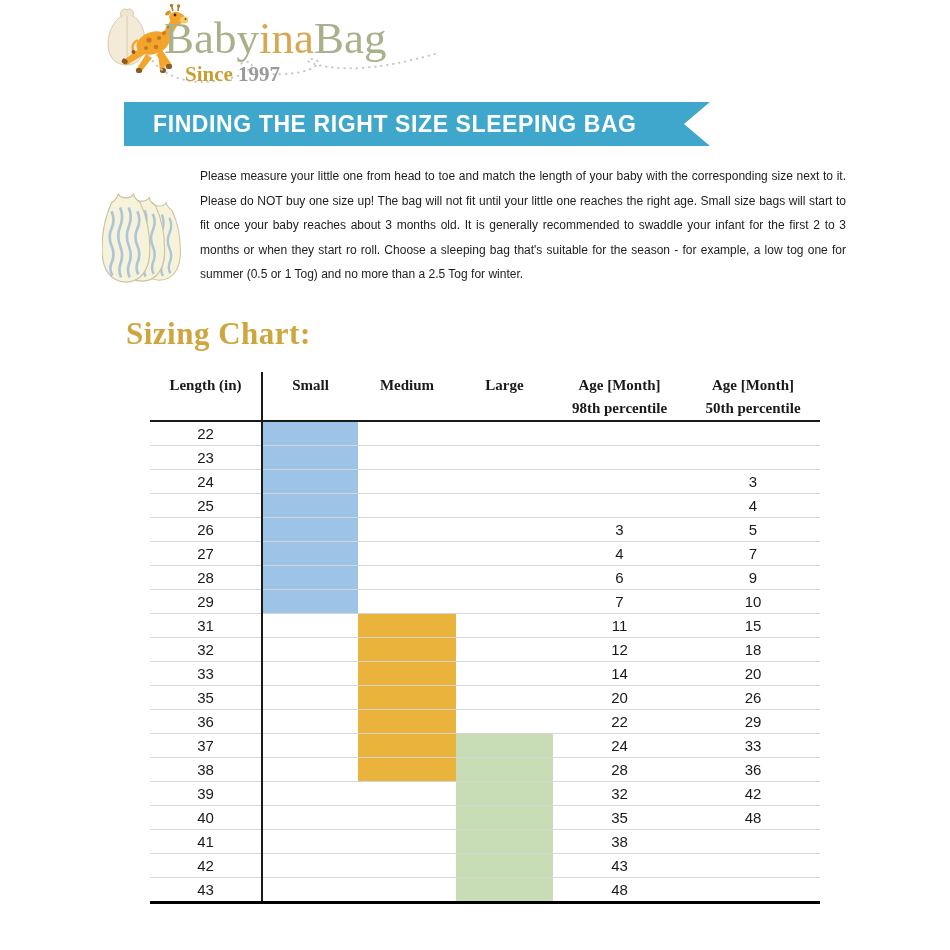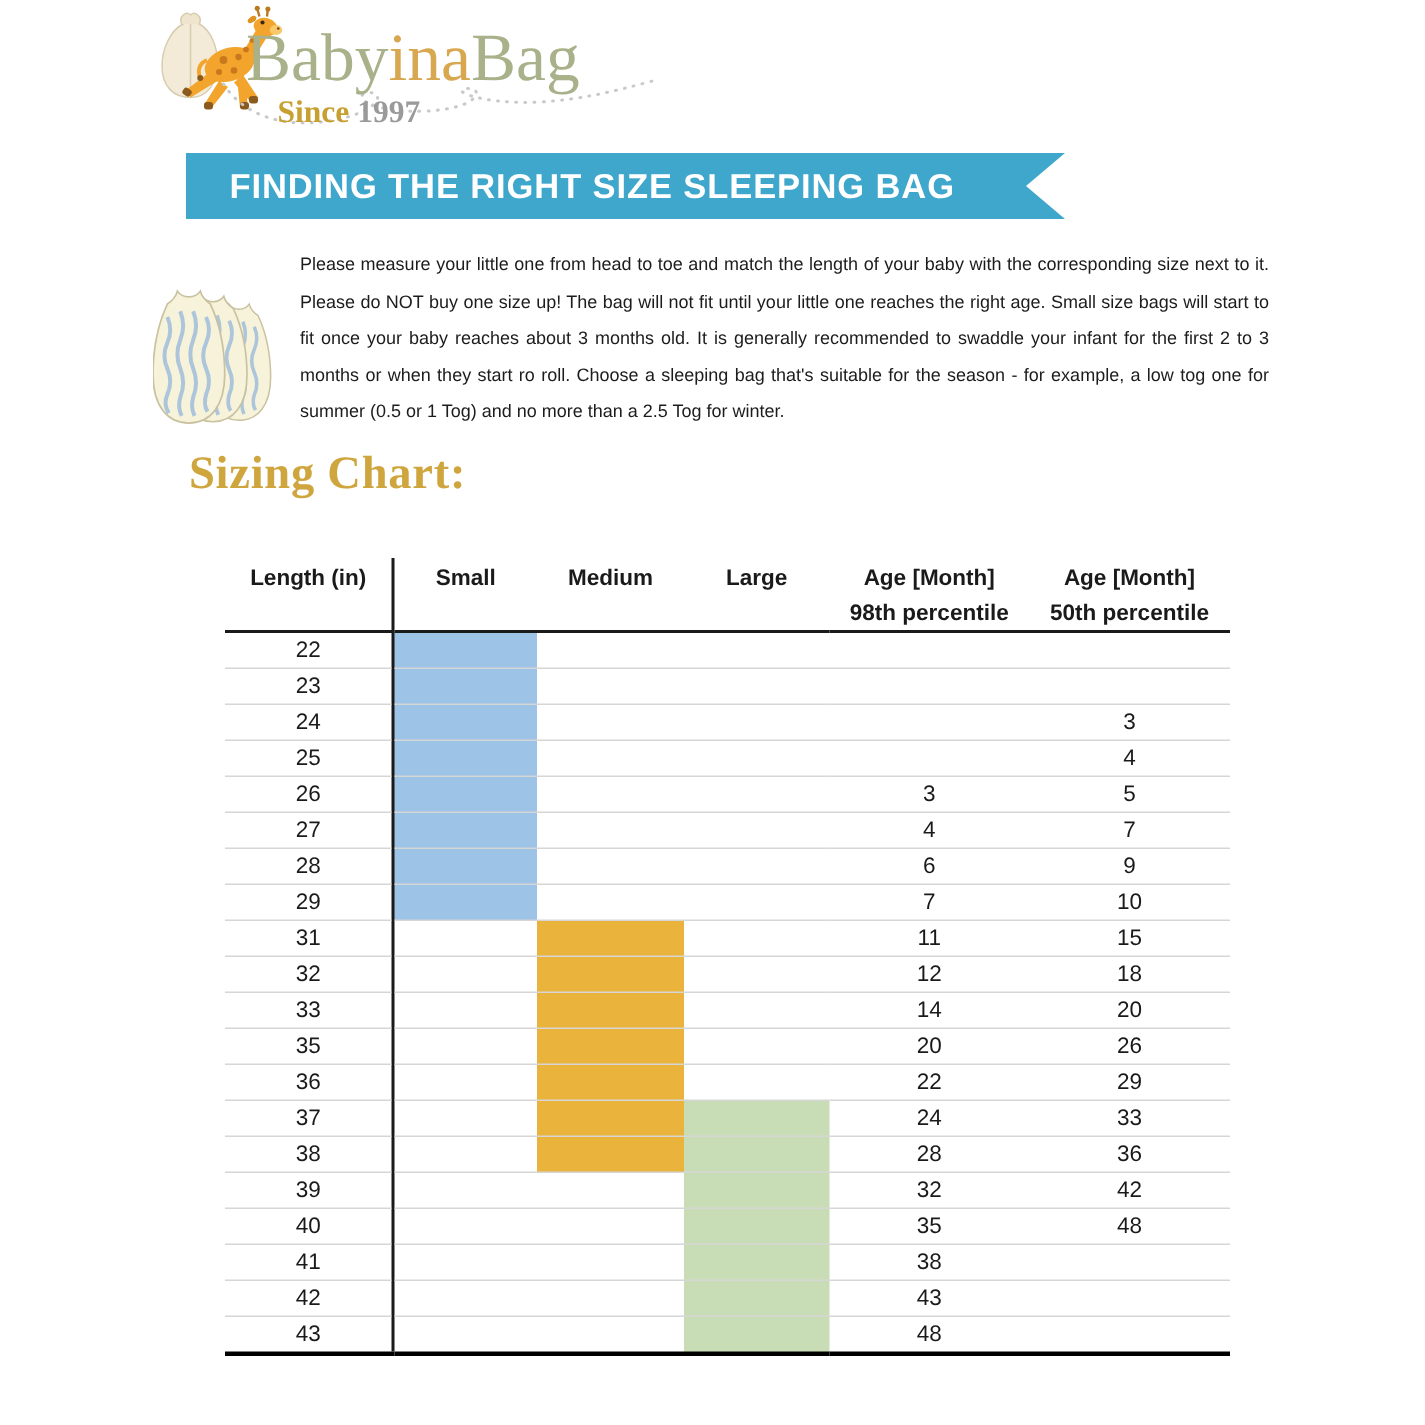--- a/index.html
+++ b/index.html
@@ -40,41 +40,42 @@
   
   .bags { position: absolute; left: 102px; top: 186px; }
   .intro {
     position: absolute; left: 200px; top: 164px; width: 646px;
     font-size: 12px; line-height: 24.6px; color: #1c1c1c;
     text-align: justify;
   }
 
   
   .sizing-heading {
-    position: absolute; left: 126px; top: 297px;
+    position: absolute; left: 126px; top: 316px;
     font-family: "Liberation Serif", "DejaVu Serif", serif;
     font-size: 31px; font-weight: 700; letter-spacing: 0.5px;
   }
 
   
   .sizing-table {
     position: absolute; left: 150px; top: 372px; width: 670px;
     border-collapse: collapse; table-layout: fixed;
     font-size: 15px; color: #1a1a1a;
   }
   .sizing-table col.c1 { width: 112px; }
   .sizing-table col.c2 { width: 96px; }
   .sizing-table col.c3 { width: 98px; }
   .sizing-table col.c4 { width: 97px; }
   .sizing-table col.c5 { width: 133px; }
   .sizing-table col.c6 { width: 134px; }
   .sizing-table th {
     font-weight: 700; vertical-align: top; text-align: center;
     line-height: 23px; padding-top: 2px; height: 49px;
     border-bottom: 2px solid #1a1a1a;
+    font-family: Liberation Serif, serif;
   }
   .sizing-table th.divider, .sizing-table td.divider { border-left: 2px solid #1a1a1a; }
   .sizing-table td {
     height: 24px; text-align: center; vertical-align: middle;
     border-bottom: 1px solid #d6d6d6; line-height: 23px;
   }
   .sizing-table tbody tr:last-child td { border-bottom: 3px solid #000000; }
   .small-fill  { background: var(--small,  #9DC3E6); }
   .medium-fill { background: var(--medium, #EAB33B); }
   .large-fill  { background: var(--large,  #C8DDB5); }

